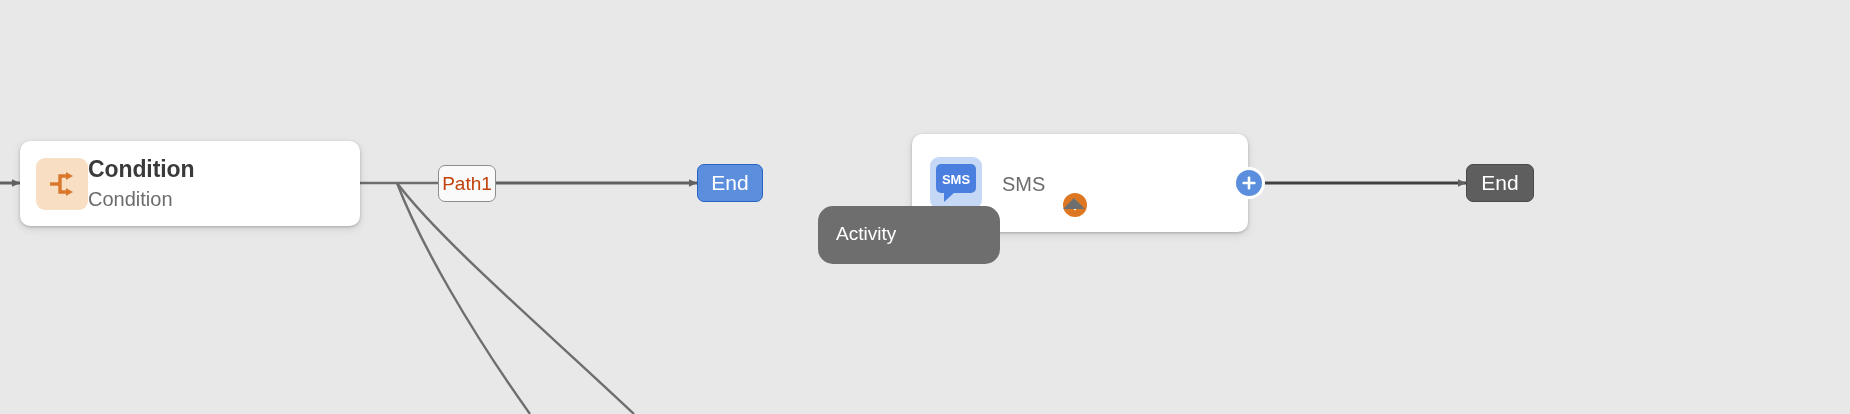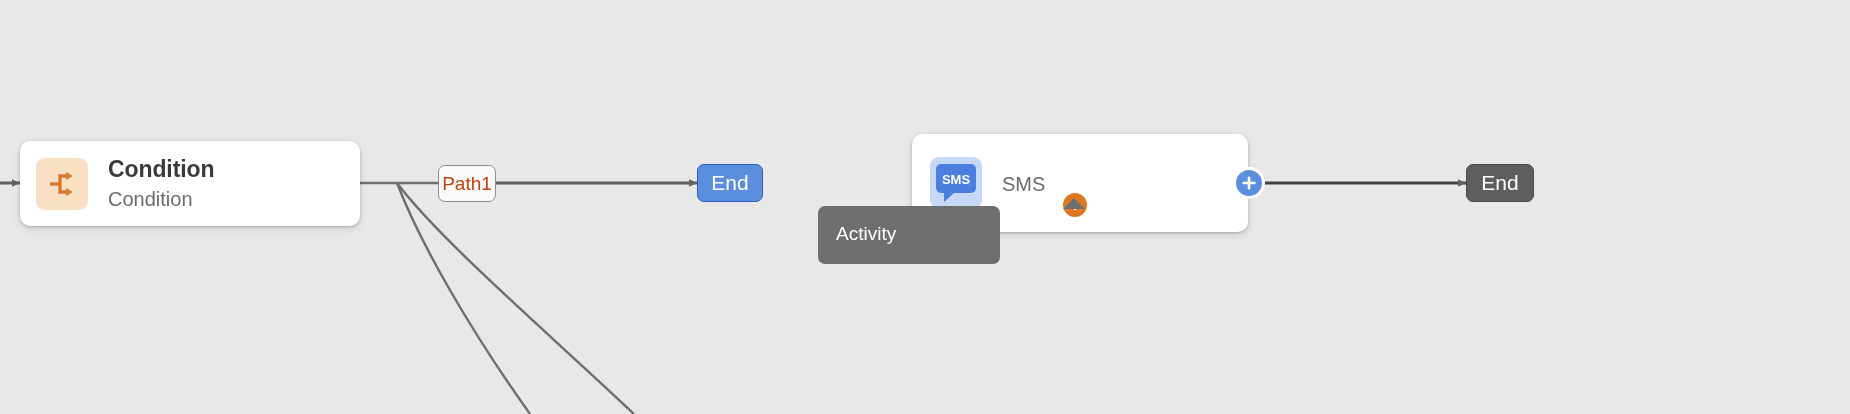--- a/index.html
+++ b/index.html
@@ -63,21 +63,20 @@
     margin-top: 3px;
   }
 
   
   #condition-card {
     left: 20px;
     top: 141px;
     width: 340px;
     height: 85px;
     padding: 0 16px;
-    gap: 20px;
   }
   #condition-card .card-icon { background: #f8dfc4; }
 
   
   #message-card {
     left: 912px;
     top: 134px;
     width: 336px;
     height: 98px;
     padding: 0 18px;
@@ -163,21 +162,21 @@
   }
 
   
   #tooltip {
     position: absolute;
     left: 818px;
     top: 206px;
     width: 182px;
     padding: 14px 18px 16px 18px;
     background: #6e6e6e;
-    border-radius: 7px;
+    border-radius: 15px;
     color: #ffffff;
     font-size: 19px;
     line-height: 1.45;
     box-sizing: border-box;
   }
   #tooltip-arrow {
     position: absolute;
     left: 1063px;
     top: 198px;
     width: 0;

